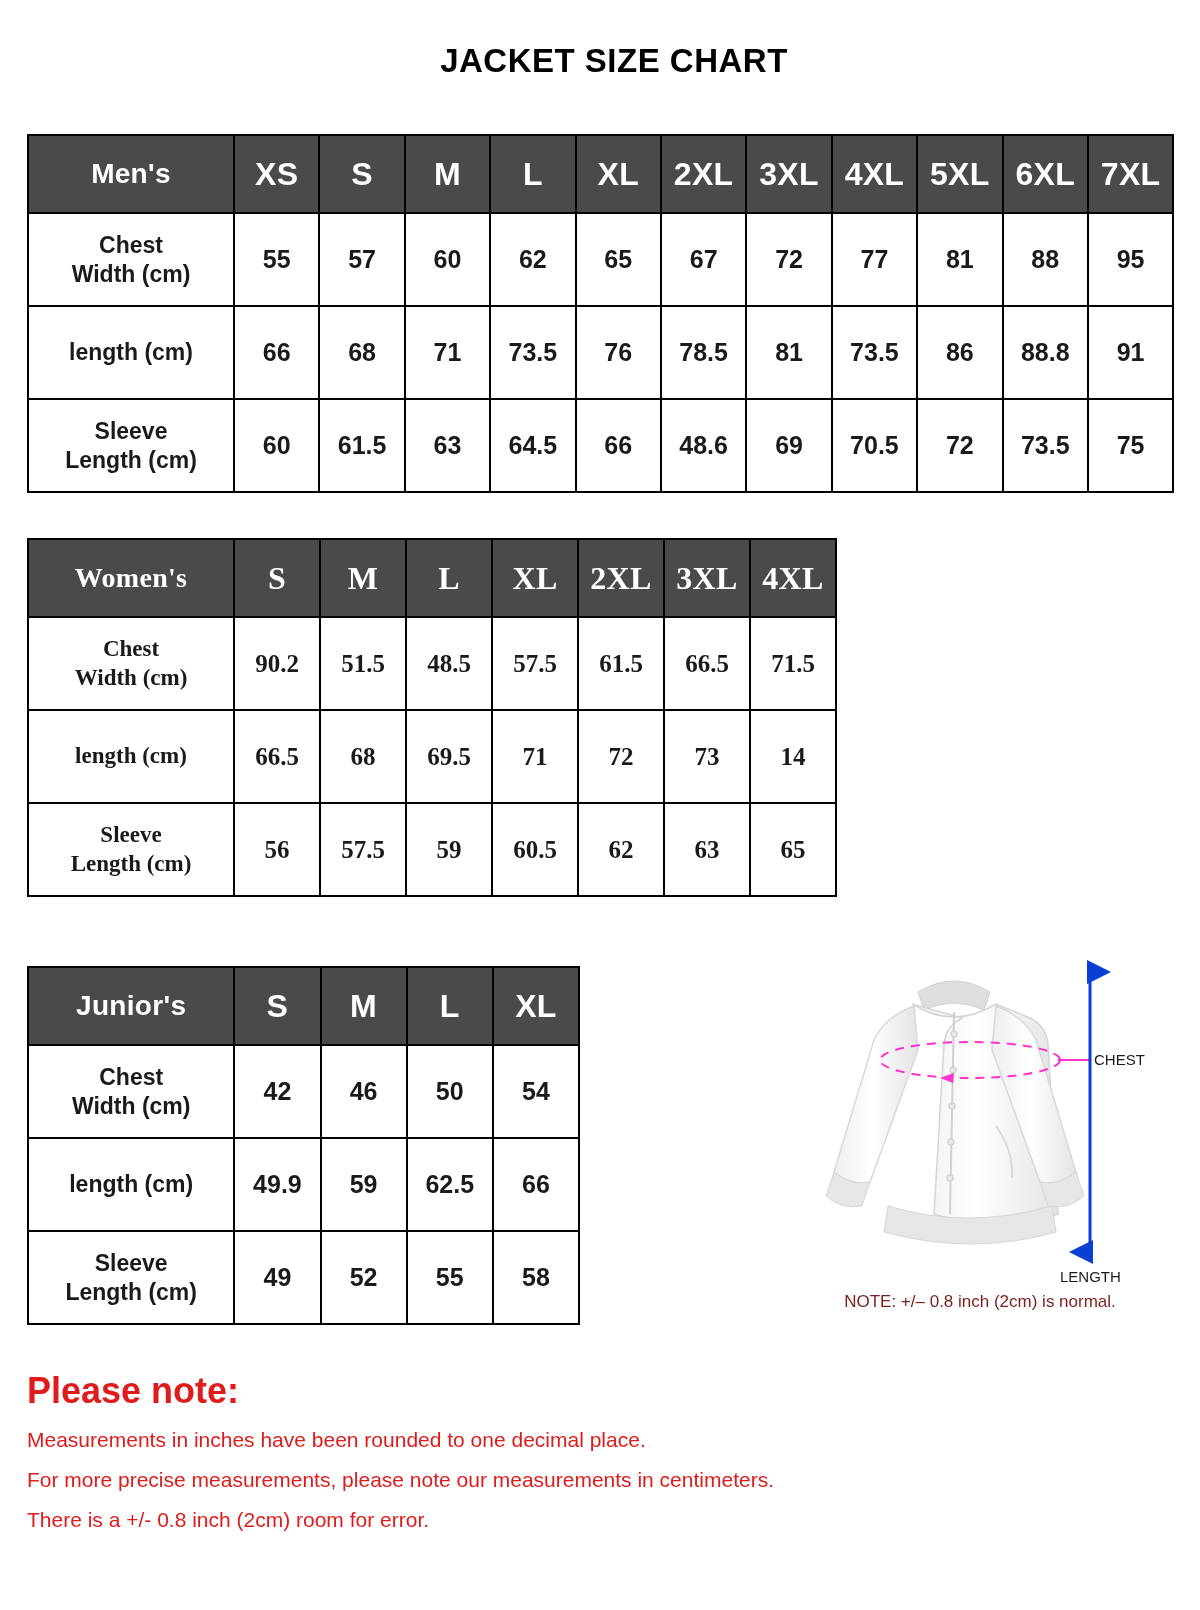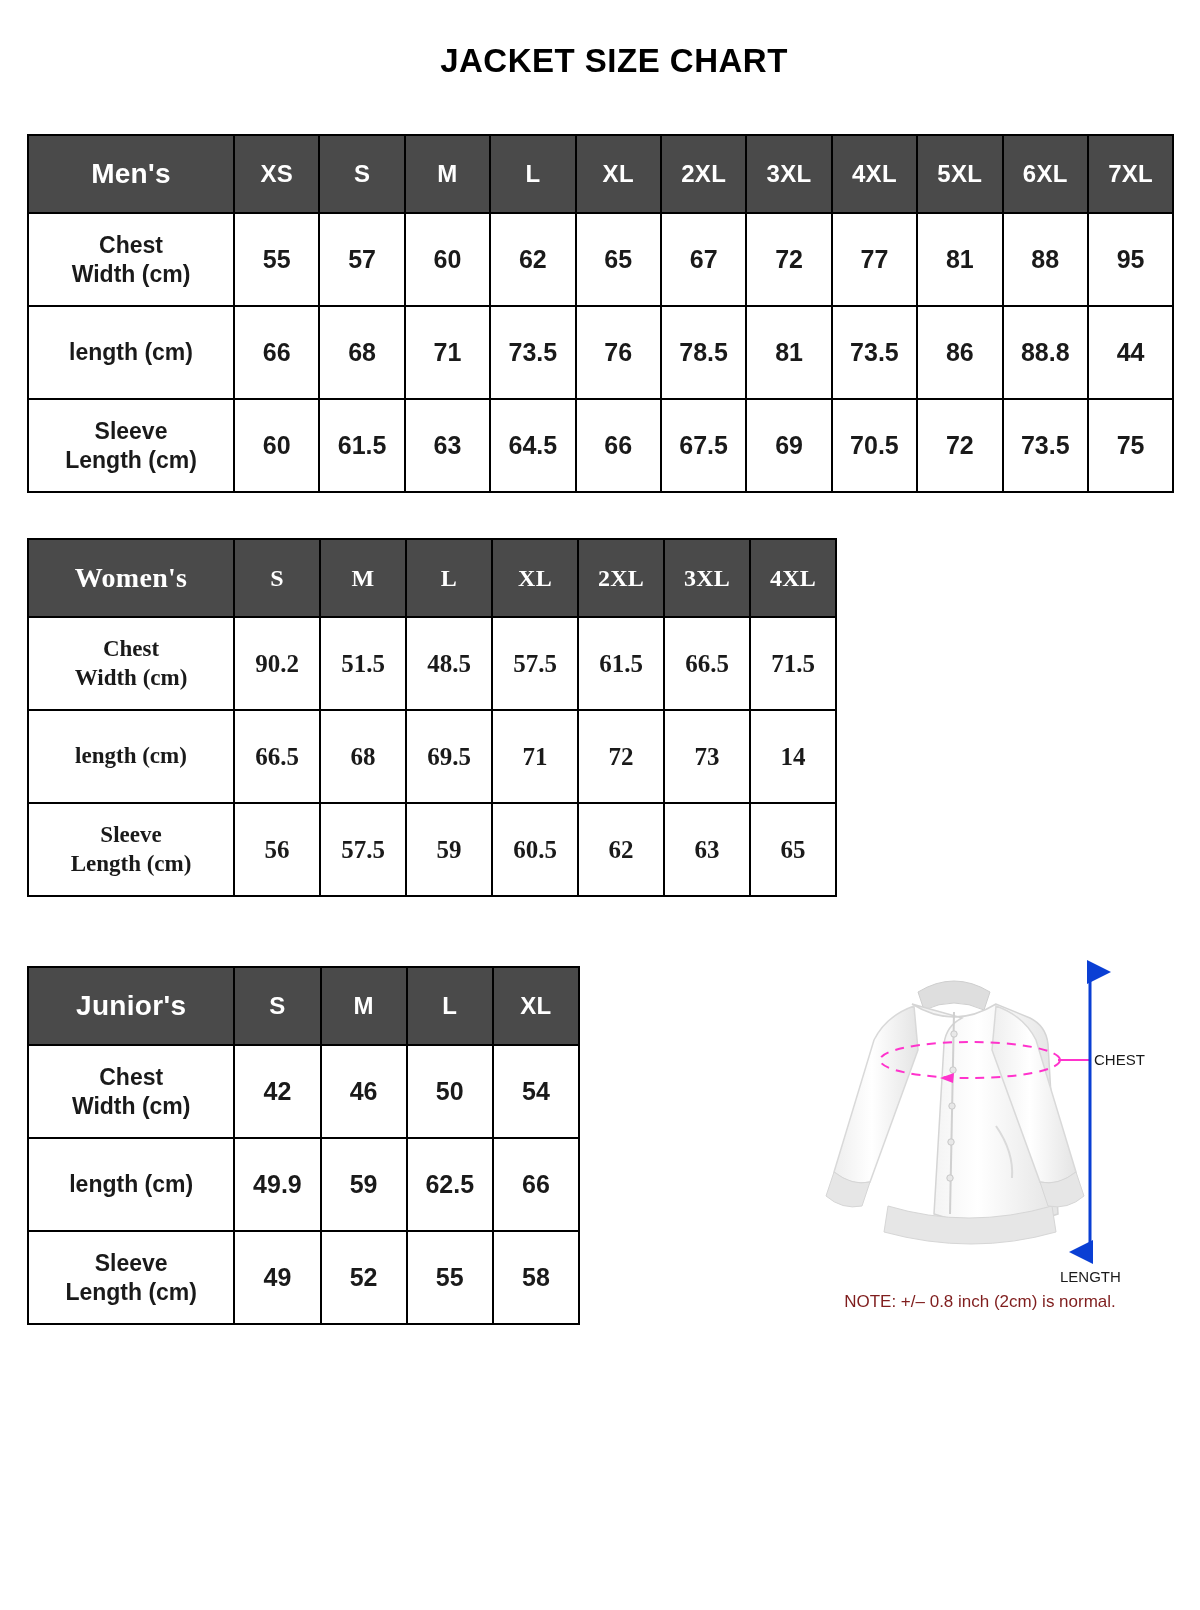--- a/index.html
+++ b/index.html
@@ -36,21 +36,21 @@
     text-align: center;
     vertical-align: middle;
     font-weight: bold;
     color: #1a1a1a;
     background: #ffffff;
   }
   table.size-table thead th {
     background: #4a4a4a;
     color: #ffffff;
     height: 78px;
-    font-size: 24px;
+    font-size: 32px;
     letter-spacing: 0.3px;
   }
   table.size-table thead th.corner {
     font-size: 28px;
   }
   table.size-table tbody td {
     height: 93px;
     font-size: 25px;
   }
   table.size-table tbody td.rowlabel {
@@ -152,30 +152,30 @@
           <td>66</td>
           <td>68</td>
           <td>71</td>
           <td>73.5</td>
           <td>76</td>
           <td>78.5</td>
           <td>81</td>
           <td>73.5</td>
           <td>86</td>
           <td>88.8</td>
-          <td>44</td>
+          <td>91</td>
         </tr>
         <tr>
           <td class="rowlabel">Sleeve<br>Length (cm)</td>
           <td>60</td>
           <td>61.5</td>
           <td>63</td>
           <td>64.5</td>
           <td>66</td>
-          <td>67.5</td>
+          <td>48.6</td>
           <td>69</td>
           <td>70.5</td>
           <td>72</td>
           <td>73.5</td>
           <td>75</td>
         </tr>
       </tbody>
     </table>
   </div>
 
@@ -320,14 +320,20 @@
       <line x1="268" y1="130" x2="300" y2="130" stroke="#ff33cc" stroke-width="2"></line>
       <text x="304" y="135" font-family="Liberation Sans, sans-serif" font-size="15" fill="#1a1a1a">CHEST</text>
 
       <line x1="300" y1="42" x2="300" y2="322" stroke="#0a3fd4" stroke-width="3" marker-start="url(#arrU)" marker-end="url(#arrD)"></line>
       <text x="270" y="352" font-family="Liberation Sans, sans-serif" font-size="15" fill="#1a1a1a">LENGTH</text>
     </svg>
   </div>
 
   <div class="note-line">NOTE:  +/– 0.8 inch (2cm) is normal.</div>
 
+  <div class="please-note">
+    <h2>Please note:</h2>
+    <p>Measurements in inches have been rounded to one decimal place.</p>
+    <p>For more precise measurements, please note our measurements in centimeters.</p>
+    <p>There is a +/- 0.8 inch (2cm) room for error.</p>
+  </div>
 
 </div>
 
 </body></html>

